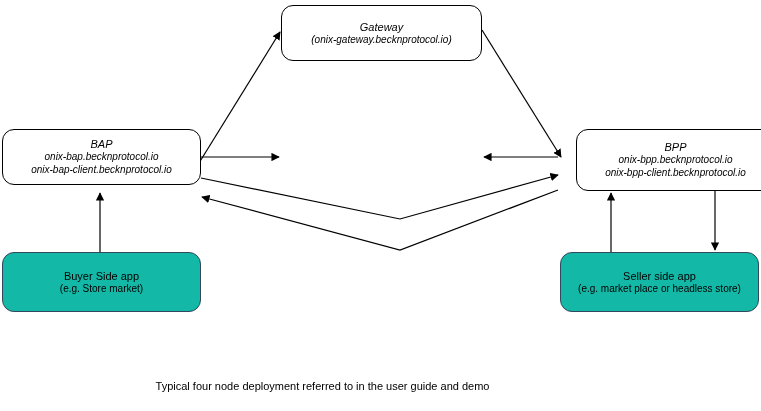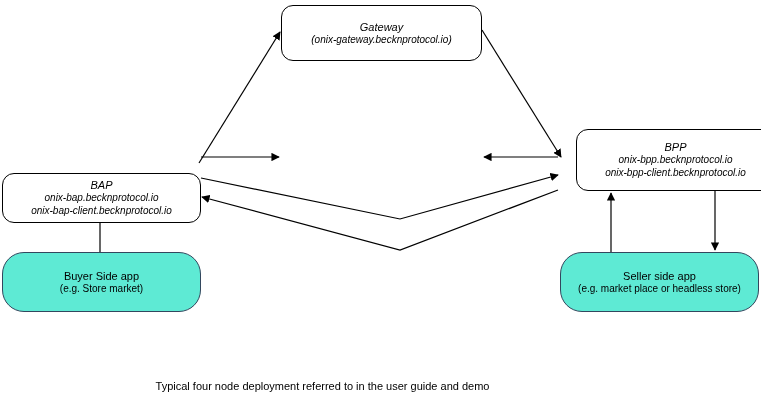--- a/index.html
+++ b/index.html
@@ -3,26 +3,26 @@
 <meta charset="utf-8">
 <style>
   html,body{margin:0;padding:0;background:#ffffff;}
   body{width:761px;height:411px;position:relative;overflow:hidden;
        font-family:"Liberation Sans",sans-serif;color:#000000;}
   #canvas{position:absolute;left:0;top:0;width:761px;height:411px;}
   svg.edges{position:absolute;left:0;top:0;width:761px;height:411px;pointer-events:none;}
   .node{position:absolute;box-sizing:border-box;display:flex;flex-direction:column;
         align-items:center;justify-content:center;text-align:center;line-height:1.28;}
   .node-white{background:#ffffff;border:1px solid #000000;border-radius:12px;font-style:italic;}
-  .node-blue{background:#5eead4;border:1px solid #33475e;border-radius:22px;}
+  .node-blue{background:#14b8a6;border:1px solid #33475e;border-radius:12px;}
   .node .t{display:block;white-space:nowrap;}
   .n-title{font-size:11px;}
   .n-sub{font-size:10px;}
   #gateway{left:281px;top:5px;width:201px;height:56px;}
-  #bap{left:2px;top:129px;width:199px;height:50px;margin-top:44px;}
+  #bap{left:2px;top:129px;width:199px;height:56px;}
   #registry{left:281px;top:130px;width:201px;height:58px;}
   #bpp{left:576px;top:129px;width:199px;height:62px;}
   #buyer-app{left:2px;top:252px;width:199px;height:60px;}
   #seller-app{left:560px;top:252px;width:199px;height:60px;}
   #caption{position:absolute;left:0;top:380px;width:645px;text-align:center;
            font-size:11px;color:#000000;}
 </style>
 </head>
 <body>
 

